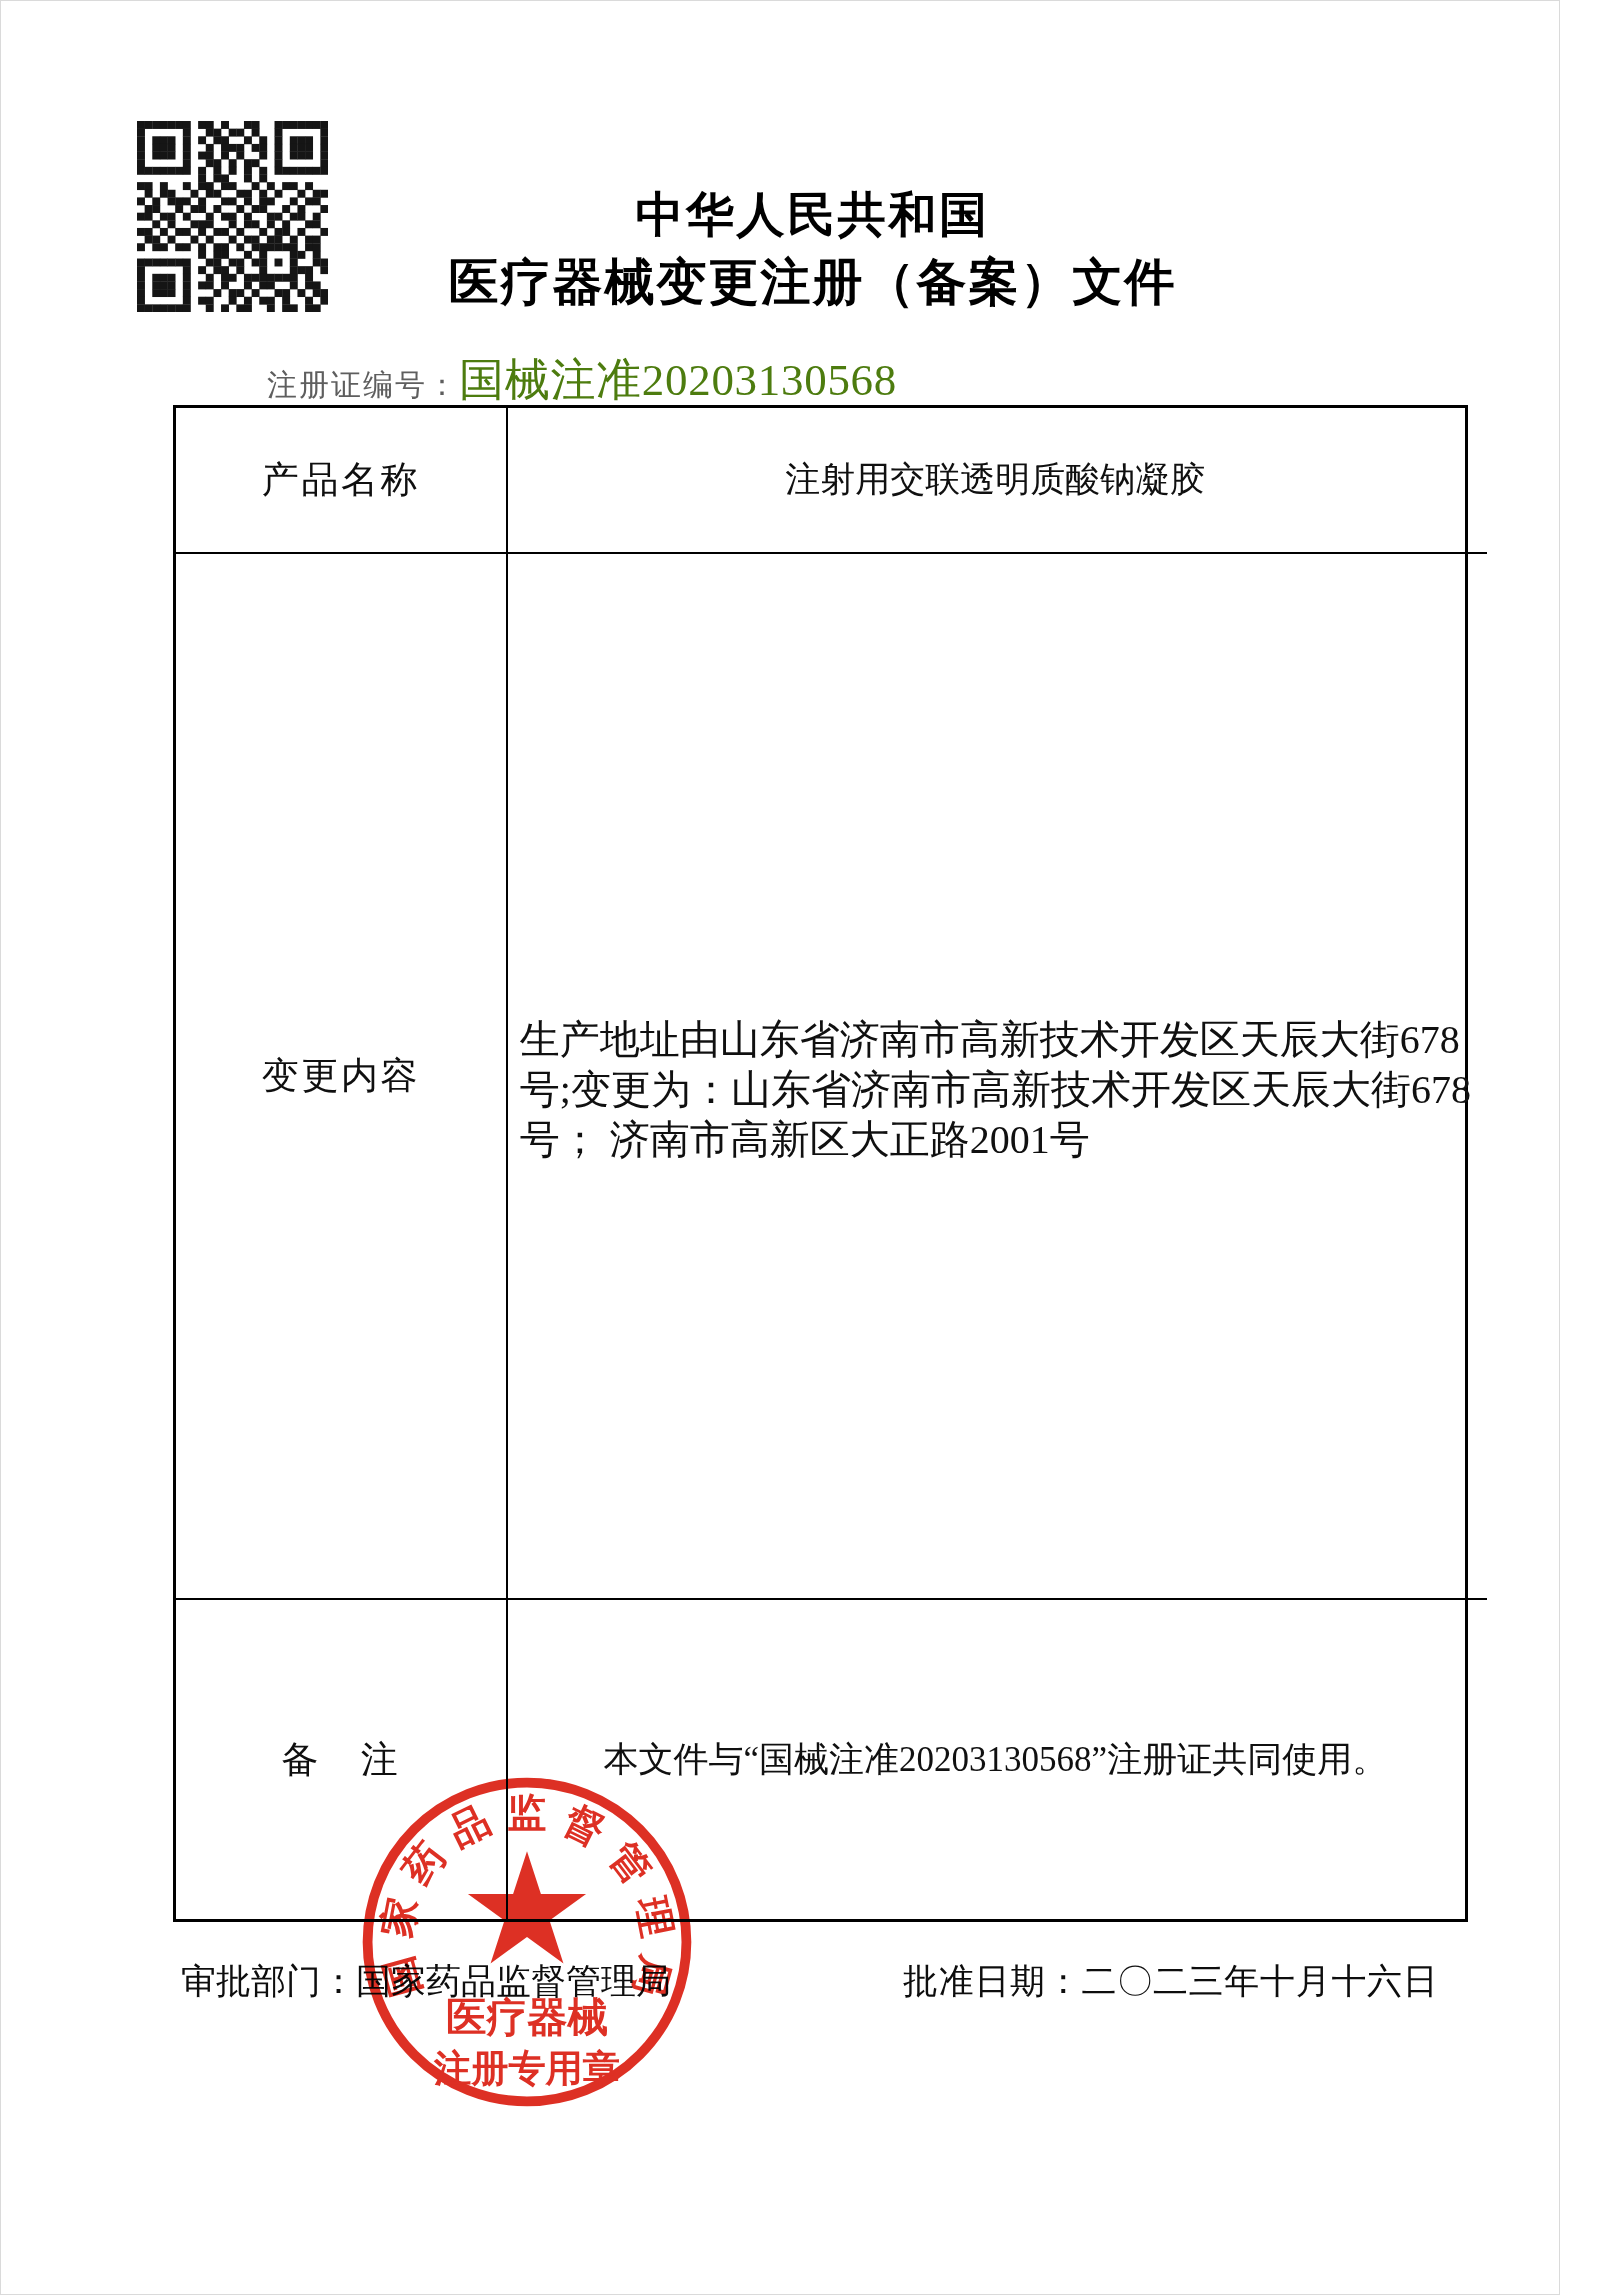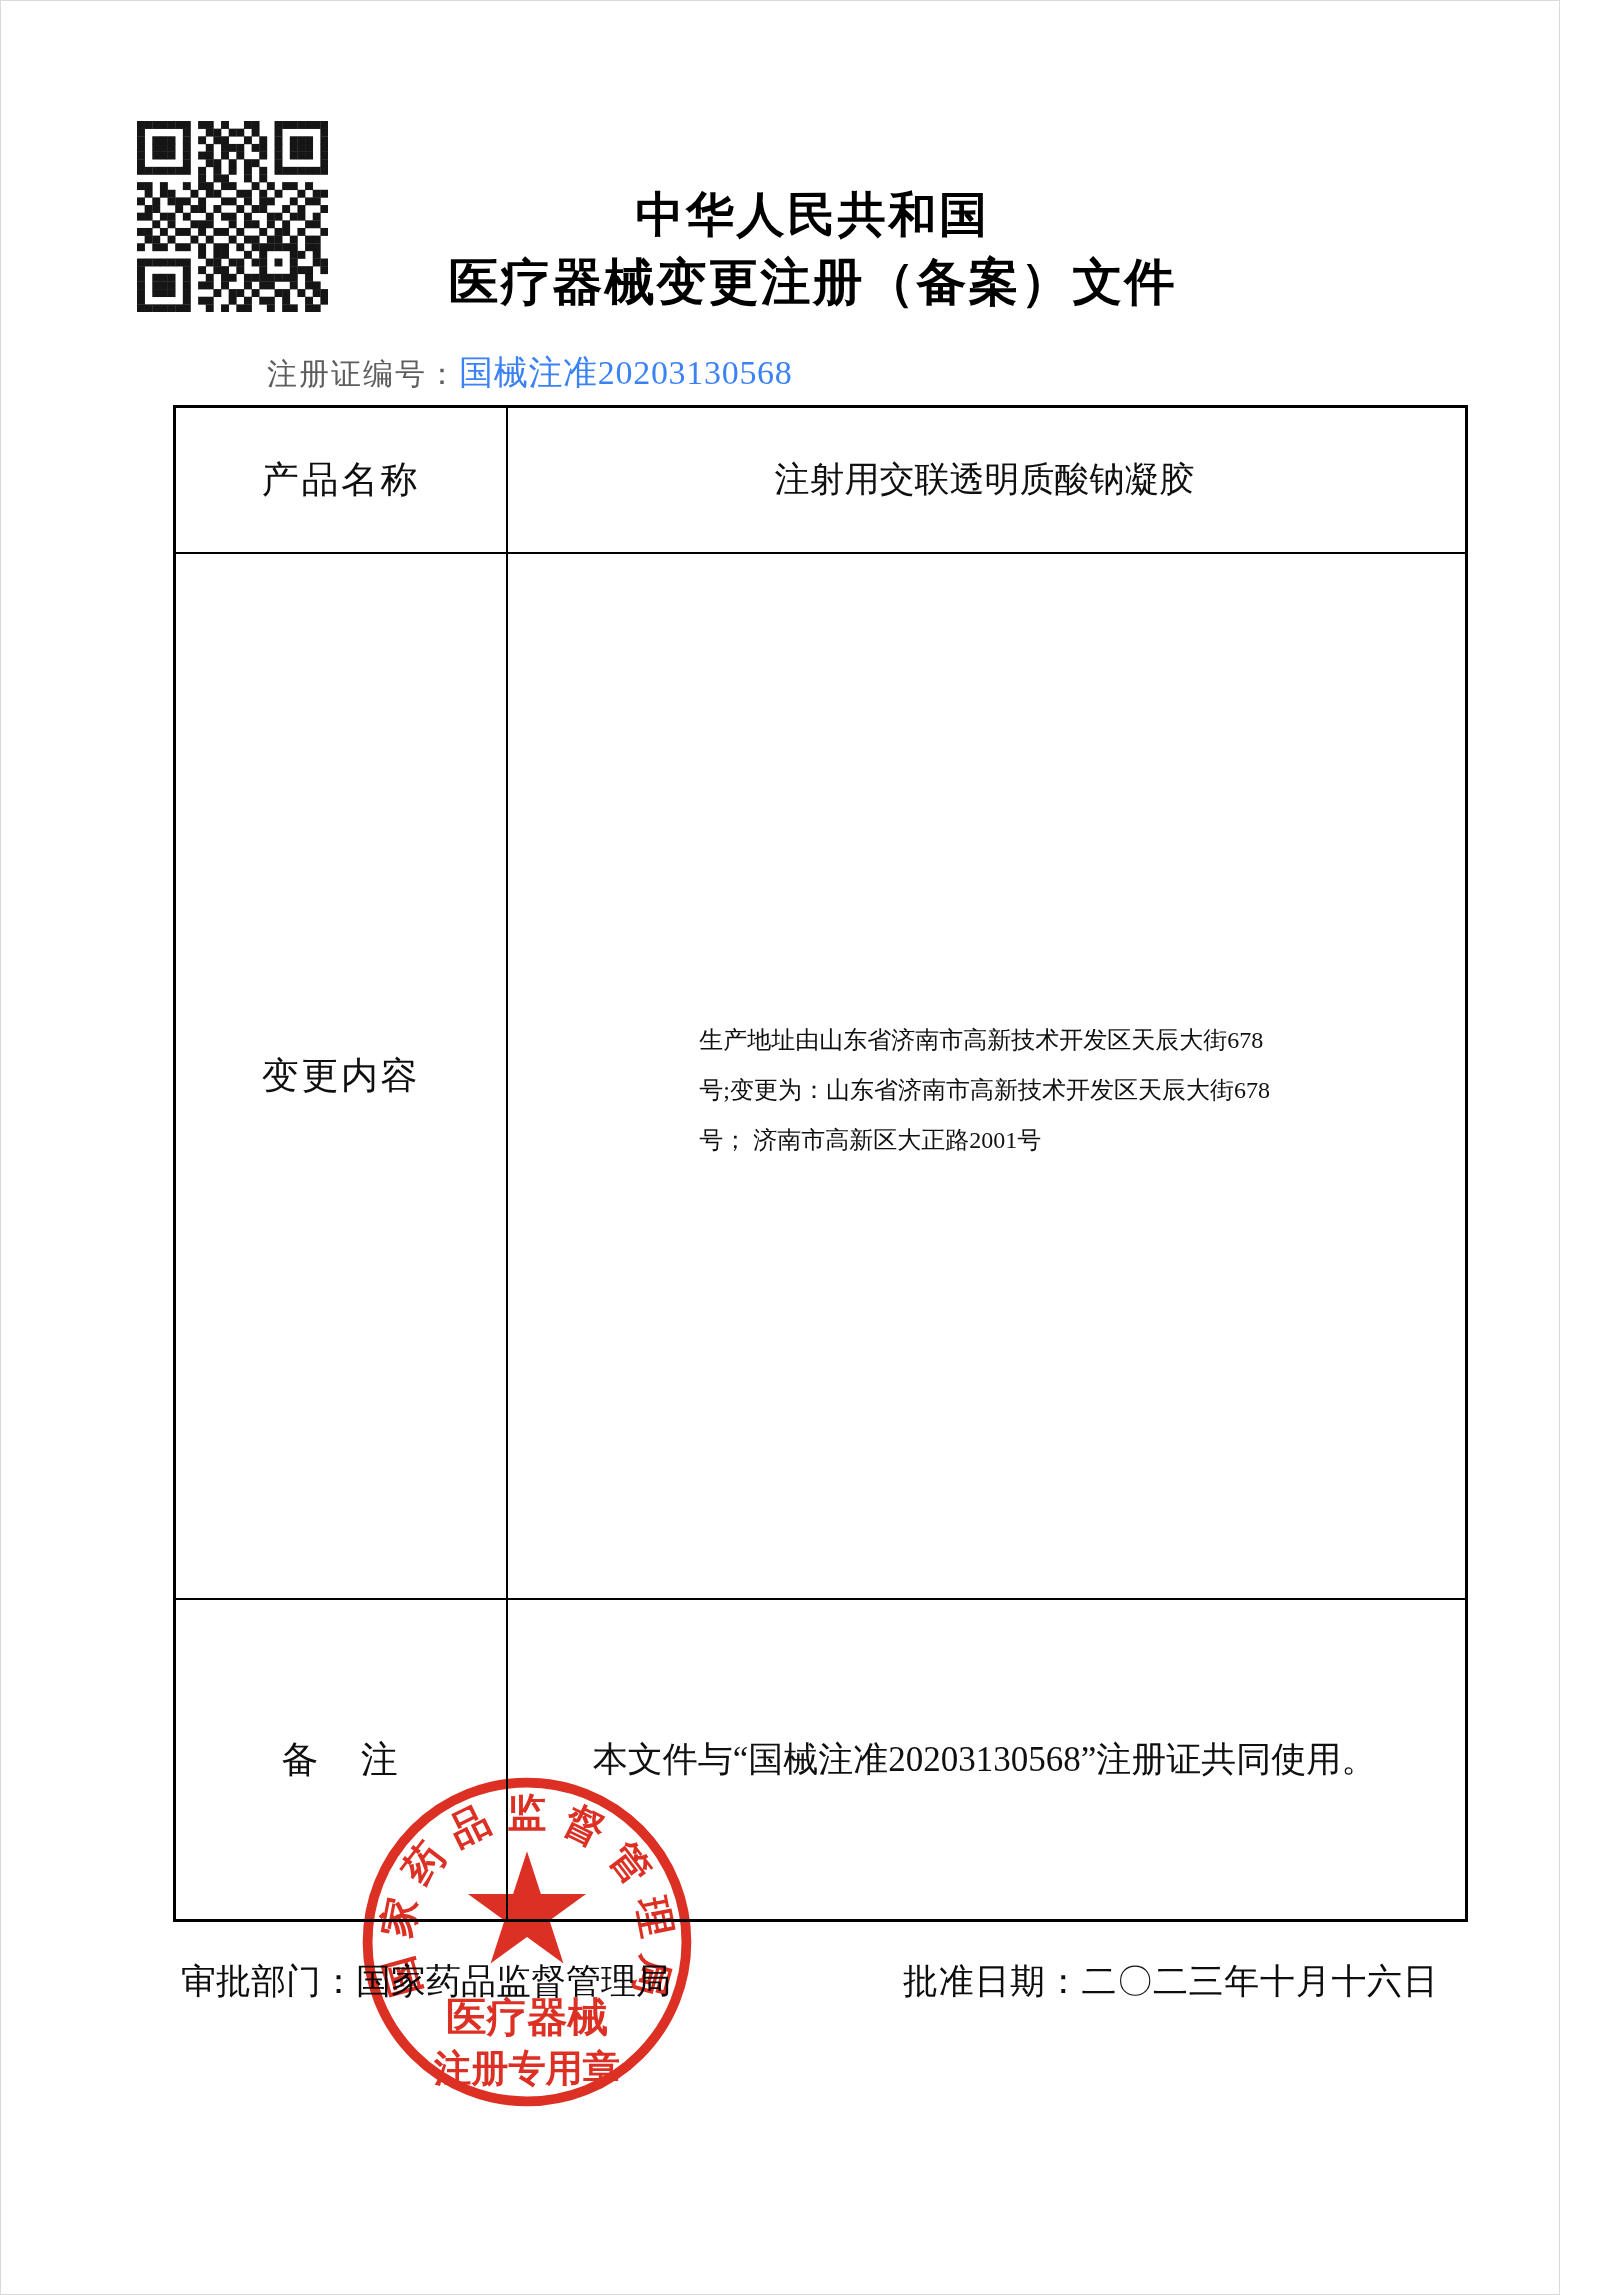--- a/index.html
+++ b/index.html
@@ -11,36 +11,36 @@
   
   .qr{position:absolute;left:136px;top:120px;width:191px;height:191px;}
   
   .title{position:absolute;left:0;width:1623px;text-align:center;
     font-family:"Liberation Sans","DejaVu Sans",sans-serif;font-weight:bold;color:#000;line-height:1;}
   .title-1{top:190px;font-size:48px;letter-spacing:2.6px;}
   .title-2{top:256px;font-size:50px;letter-spacing:2px;}
   
   .regline{position:absolute;left:266px;top:349px;white-space:nowrap;}
   .regline .lab{font-size:30px;color:#5e5e5e;letter-spacing:2px;}
-  .regline .val{font-size:34px;color:#3b82f6;letter-spacing:0.7px;}
+  .regline .val{font-size:45px;color:#4d7c0f;letter-spacing:0.7px;}
   
   .doc-table{
     position:absolute;left:172px;top:404px;width:1295px;height:1517px;
     box-sizing:border-box;border:3.3px solid #000;
     display:grid;grid-template-columns:330px 1fr;grid-template-rows:144px 1046px 1fr;
   }
   .cell{box-sizing:border-box;display:flex;flex-direction:column;justify-content:center;}
   .cell.vline{border-left:2.6px solid #000;}
   .cell.hline{border-top:2.6px solid #000;}
   .cell-label{align-items:center;font-family:"Liberation Sans","DejaVu Sans",sans-serif;
     font-size:37px;letter-spacing:2.6px;color:#0f0f0f;}
   .cell-value{align-items:center;padding-left:11.8px;padding-right:15.7px;font-size:35px;color:#101010;}
   .cell-value .ln{line-height:50px;white-space:nowrap;}
   .r2-value .block{margin-top:27.5px;}
-  .r2-value .ln{font-size:24px;}
+  .r2-value .ln{font-size:40px;}
   
   .approve-line{position:absolute;top:1957px;left:0;width:1623px;height:39px;font-size:35px;color:#0d0d0d;}
   .dept{position:absolute;left:180px;white-space:nowrap;}
   .adate{position:absolute;left:882px;white-space:nowrap;letter-spacing:0.7px;margin-left:20px;}
   
   .stamp{position:absolute;left:330px;top:1745px;width:392px;height:392px;
     mix-blend-mode:multiply;opacity:.95;}
   .stamp text{font-family:"Liberation Serif","DejaVu Serif",serif;font-weight:bold;}
   
   .footer{position:absolute;left:165px;top:2226px;white-space:nowrap;color:#cbcbcb;}

